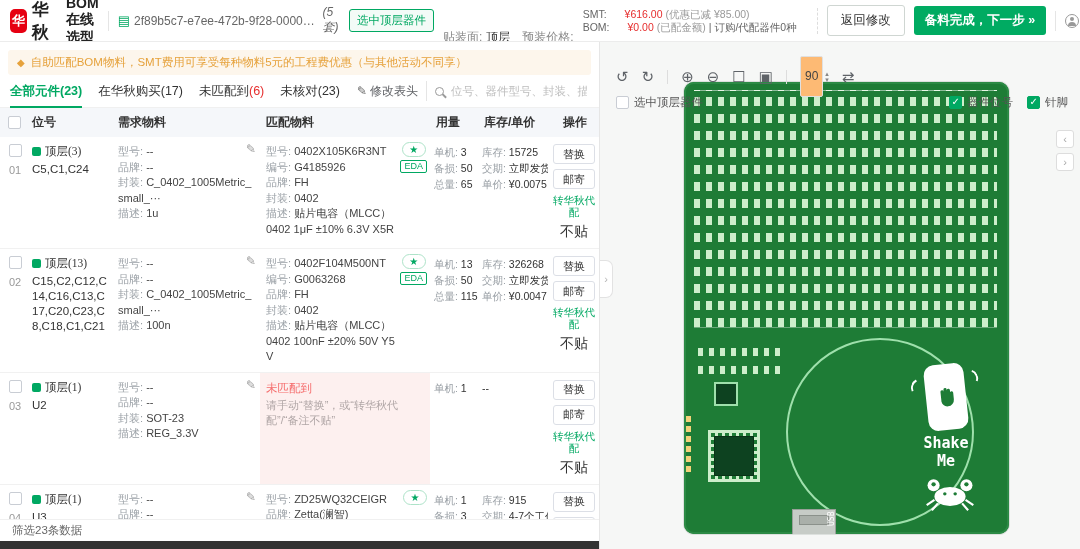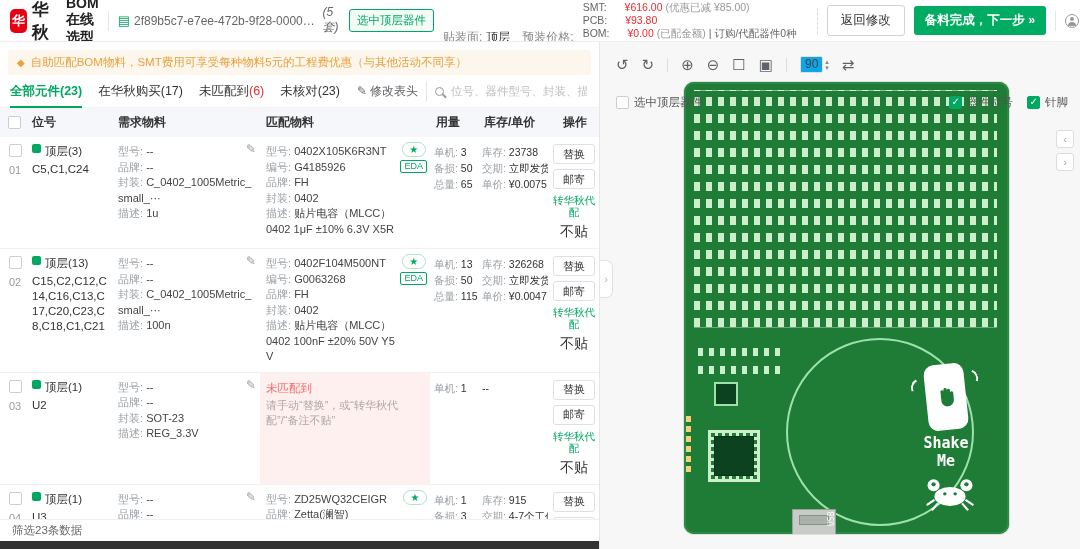--- a/index.html
+++ b/index.html
@@ -70,21 +70,21 @@
   .c2 { width:148px; flex:none; }
   .c3 { width:170px; flex:none; }
   .c4 { width:48px; flex:none; padding-left:4px; }
   .c5 { width:70px; flex:none; padding-left:4px; overflow:hidden; }
   .c6 { width:52px; flex:none; display:flex; flex-direction:column; align-items:center; gap:5px; padding-left:2px; padding-right:2px; }
   .table-head .c0 { flex-direction:row; justify-content:center; padding-top:0; }
   .table-body { flex:1; overflow:hidden; }
   .trow { display:flex; border-bottom:1px solid #f1f1f1; }
   .cb { width:13px; height:13px; border:1px solid #c9cdd4; border-radius:2px; background:#fff; display:inline-block; flex:none; cursor:pointer; }
   .idx { color:#999; font-size:11px; }
-  .layer { display:flex; align-items:flex-start; gap:4px; color:#333; font-size:11.5px; }
+  .layer { display:flex; align-items:center; gap:4px; color:#333; font-size:11.5px;font-family:Liberation Serif, serif; }
   .layer-ic { width:9px; height:9px; background:#00a862; border-radius:2px; flex:none; }
   .refs { margin-top:3px; line-height:15px; word-break:break-all; color:#333; font-size:11.5px; }
   .ln { line-height:15.5px; font-size:11px; color:#444; word-break:break-all; }
   .lbl { color:#9aa0a6; }
   .edit-ic { position:absolute; top:5px; right:4px; color:#999; font-size:12px; cursor:pointer; }
   .badges { position:absolute; top:5px; right:3px; display:flex; flex-direction:column; align-items:center; gap:3px; }
   .star-badge { width:24px; height:15px; border:1px solid #aee3c9; border-radius:8px; color:#00a862; background:#fff;
                 font-size:10px; line-height:13px; text-align:center; }
   .eda-badge { font-size:9px; color:#00a862; border:1px solid #00a862; border-radius:2px; padding:0 3px; line-height:11px; background:#fff; }
   .has-badges { padding-right:33px; }
@@ -97,21 +97,21 @@
   .act-plain { color:#333; font-size:14px; cursor:pointer;text-align:right; }
 
   .status-bar { height:22px; border-top:1px solid #f0f0f0; display:flex; align-items:center; padding:0 12px; color:#666; font-size:11.5px; flex:none; background:#fff; }
   .bottom-strip { height:8px; background:#333; flex:none; }
 
   
   .pcb-toolbar { position:absolute; top:14px; left:16px; display:flex; align-items:center; gap:13px; color:#5f6368; z-index:6; }
   .tool-ic { font-size:15px; line-height:16px; cursor:pointer; }
   .tool-sep { width:1px; height:14px; background:#ddd; }
   .rot { display:flex; align-items:center; gap:2px; }
-  .rot-val { font-size:12px; color:#444; border:1px solid #e0e0e0; border-radius:2px; padding:0 4px; line-height:15px; background:#0ea5e9; }
+  .rot-val { font-size:12px; color:#444; border:1px solid #e0e0e0; border-radius:2px; padding:12px 4px; line-height:15px; background:#fdba74; }
   .rot-carets { display:flex; flex-direction:column; font-size:7px; color:#888; line-height:6px; cursor:pointer; }
   .chk { display:flex; align-items:center; gap:5px; color:#555; font-size:11.5px; white-space:nowrap;margin-top:9px; }
   .cbx { width:13px; height:13px; border:1px solid #c9cdd4; border-radius:2px; background:#fff; position:relative; flex:none; cursor:pointer; }
   .cbx.on { background:#00a862; border-color:#00a862; }
   .cbx.on::after { content:"✓"; position:absolute; color:#fff; font-size:10px; left:1.5px; top:-1px; }
   .chk-left { position:absolute; top:44px; left:16px; z-index:6; }
   .chk-right { position:absolute; top:44px; right:12px; display:flex; gap:14px; z-index:6; }
   .nav-col { position:absolute; top:88px; right:6px; display:flex; flex-direction:column; gap:5px; z-index:6; }
   .nav-btn { width:18px; height:18px; border:1px solid #ddd; background:#fff; border-radius:3px; color:#aaa; font-size:11px;
              display:flex; align-items:center; justify-content:center; cursor:pointer; }
@@ -178,23 +178,20 @@
         <span class="gvalue">顶层</span>
         <span class="glabel plab">预装价格:</span>
       </div>
       <div class="orange-note">*该板文件中只有顶层有位号</div>
     </div>
     <div class="price-block">
       <div class="pline">
         <span class="plbl">SMT:</span><span class="pval">¥616.00</span><span class="pnote">(优惠已减 ¥85.00)</span>
       </div>
       <div class="pline">
-        <span class="plbl">PCB:</span><span class="pval">¥93.80</span>
-      </div>
-      <div class="pline">
         <span class="plbl">BOM:</span><span class="pval">¥0.00</span><span class="pnote">(已配金额)</span><span class="pextra">| 订购/代配器件0种</span>
       </div>
     </div>
     <span class="flex-sp"></span>
     <span class="vdash"></span>
     <button class="back-btn">返回修改</button>
     <button class="next-btn">备料完成，下一步 »</button>
     <span class="vdiv"></span>
     <div class="user">
       <span class="user-icon"></span>
@@ -280,21 +277,21 @@
             <div class="ln"><span class="lbl">品牌:</span> <span>FH</span></div>
             <div class="ln"><span class="lbl">封装:</span> <span>0402</span></div>
             <div class="ln"><span class="lbl">描述:</span> <span>贴片电容（MLCC） 0402 1μF ±10% 6.3V X5R</span></div>
           </div>
           <div class="cell c4">
             <div class="num-ln"><span class="lbl">单机:</span> <span>3</span></div>
             <div class="num-ln"><span class="lbl">备损:</span> <span>50</span></div>
             <div class="num-ln"><span class="lbl">总量:</span> <span>65</span></div>
           </div>
           <div class="cell c5">
-            <div class="num-ln"><span class="lbl">库存:</span> <span>23738</span></div>
+            <div class="num-ln"><span class="lbl">库存:</span> <span>15725</span></div>
             <div class="num-ln"><span class="lbl">交期:</span> <span>立即发货</span></div>
             <div class="num-ln"><span class="lbl">单价:</span> <span>¥0.0075</span></div>
           </div>
           <div class="cell c6">
             <button class="act-btn">替换</button>
             <button class="act-btn">邮寄</button>
             <span class="act-green">转华秋代配</span>
             <span class="act-plain">不贴</span>
           </div>
         </div>

